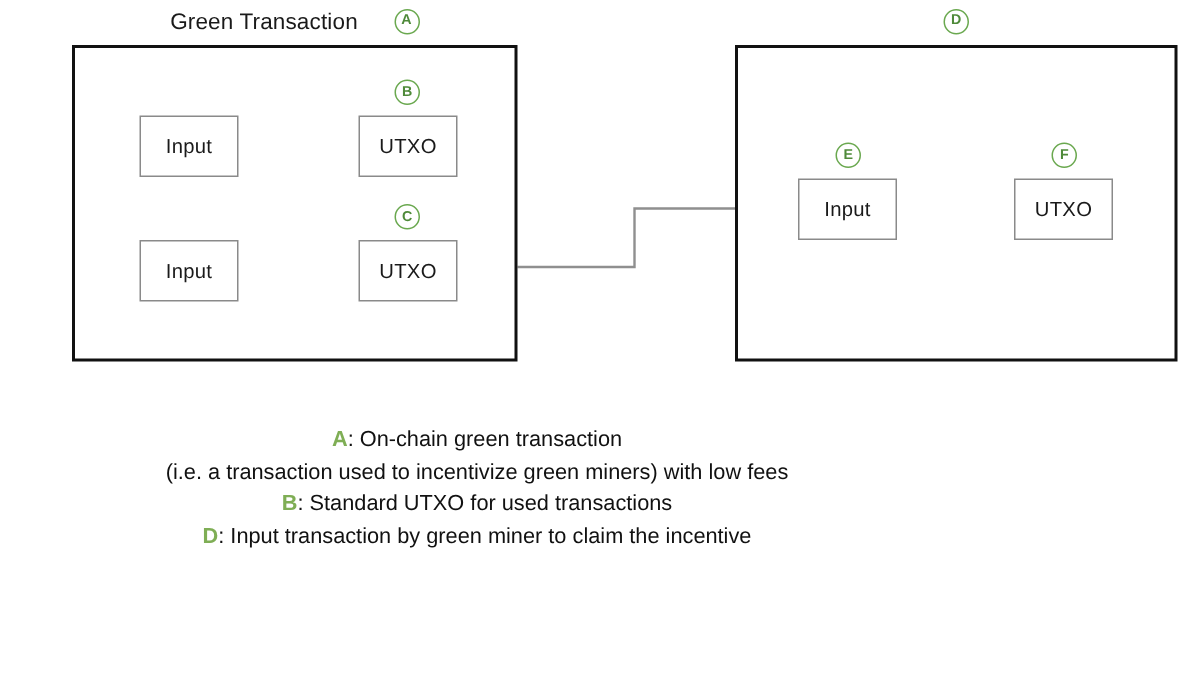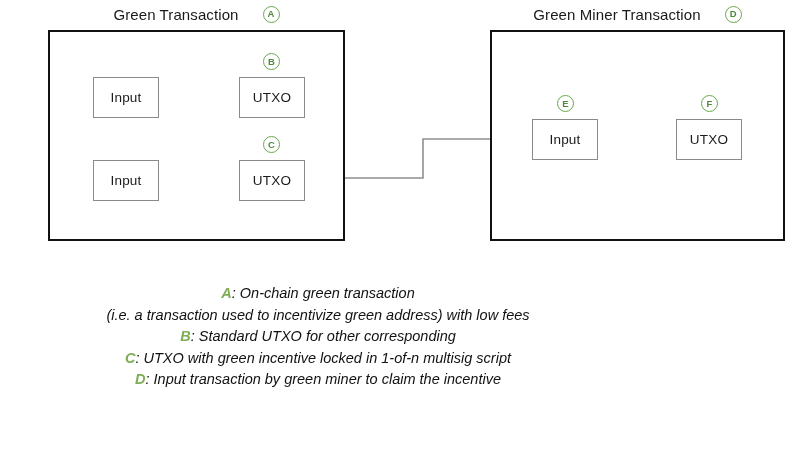--- a/index.html
+++ b/index.html
@@ -61,21 +61,20 @@
   }
 
   
   #wires{position:absolute;left:0;top:0;width:800px;height:450px;pointer-events:none;}
 
   
   #legend{
     position:absolute;
     left:0;top:283px;width:636px;
     text-align:center;
-    font-style:italic;
   }
   .legend-line{
     font-size:14.5px;
     color:#111111;
     line-height:21.5px;
     white-space:nowrap;
   }
   .legend-key{color:#7fae55;font-weight:700;}
 </style>
 </head>
@@ -124,21 +123,20 @@
 
   <div class="badge floating" style="left:263px;top:136px;">
     <span>C</span>
   </div>
 
   <div class="node" style="left:239px;top:160px;width:66px;height:41px;">
     <span>UTXO</span>
   </div>
 
   <div class="panel-title" style="left:490px;top:4px;width:295px;height:20px;">
-    <span class="title-text">Green Miner Transaction</span>
     <span class="badge">D</span>
   </div>
 
   <div class="tx-box" style="left:490px;top:30px;width:295px;height:211px;"></div>
 
   <div class="badge floating" style="left:557px;top:95px;">
     <span>E</span>
   </div>
 
   <div class="node" style="left:532px;top:119px;width:66px;height:41px;">
@@ -151,26 +149,23 @@
 
   <div class="node" style="left:676px;top:119px;width:66px;height:41px;">
     <span>UTXO</span>
   </div>
 
   <div id="legend">
     <div class="legend-line">
       <span class="legend-key">A</span><span>: On-chain green transaction</span>
     </div>
     <div class="legend-line">
-      <span class="legend-key"></span><span>(i.e. a transaction used to incentivize green address) with low fees</span>
+      <span class="legend-key"></span><span>(i.e. a transaction used to incentivize green miners) with low fees</span>
     </div>
     <div class="legend-line">
-      <span class="legend-key">B</span><span>: Standard UTXO for other corresponding</span>
-    </div>
-    <div class="legend-line">
-      <span class="legend-key">C</span><span>: UTXO with green incentive locked in 1-of-n multisig script</span>
+      <span class="legend-key">B</span><span>: Standard UTXO for used transactions</span>
     </div>
     <div class="legend-line">
       <span class="legend-key">D</span><span>: Input transaction by green miner to claim the incentive</span>
     </div>
   </div>
 
 </div>
 
 </body></html>

